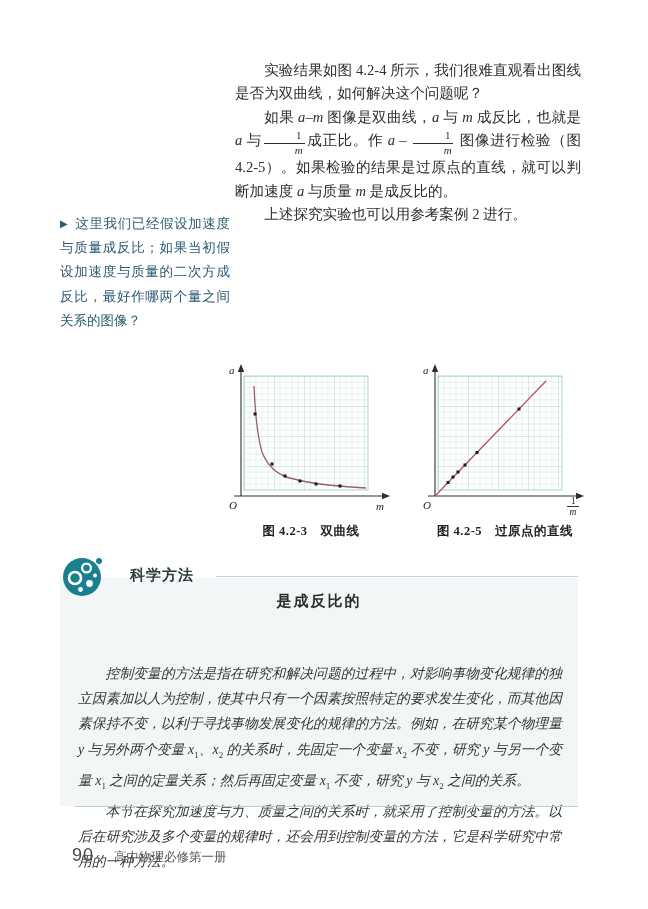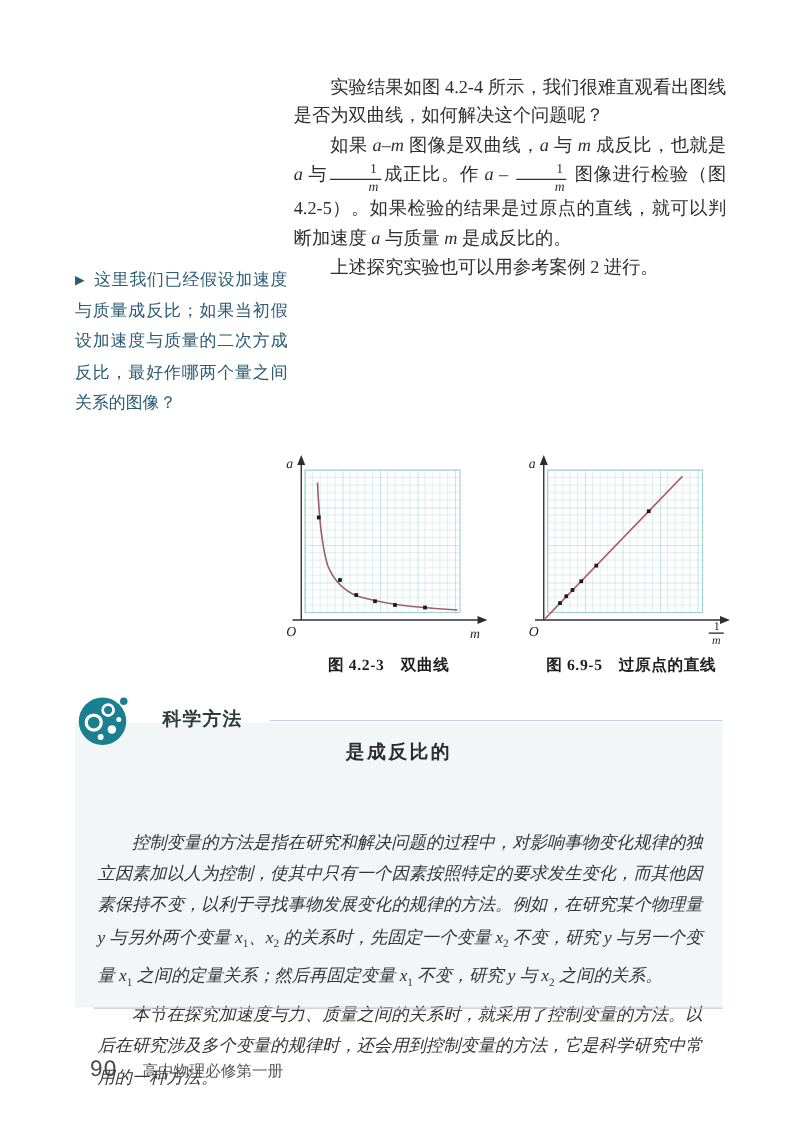--- a/index.html
+++ b/index.html
@@ -114,21 +114,21 @@
       <rect x="95.5" y="43.5" width="3" height="3"></rect>
     </g>
     <text x="1" y="10" font-size="11" font-style="italic" fill="#1f1f1f">a</text>
     <text x="1" y="145" font-size="11" font-style="italic" fill="#1f1f1f">O</text>
     <g>
       <text x="149" y="140" font-size="9.5" fill="#1f1f1f">1</text>
       <line x1="145" y1="142.5" x2="157" y2="142.5" stroke="#1f1f1f" stroke-width="0.9"></line>
       <text x="147.5" y="151" font-size="9.5" font-style="italic" fill="#1f1f1f">m</text>
     </g>
   </svg>
-  <div class="fig-caption">图 6.9-5　过原点的直线</div>
+  <div class="fig-caption">图 4.2-5　过原点的直线</div>
 </div>
 
 <div class="method-bg"></div>
 
 <svg class="method-icon" viewBox="0 0 42 42">
   <circle cx="20" cy="21" r="19" fill="#1a7f8e"></circle>
   <circle cx="37" cy="5" r="3" fill="#1a7f8e"></circle>
   <circle cx="13" cy="22" r="6" fill="none" stroke="#ffffff" stroke-width="2.6"></circle>
   <circle cx="24.5" cy="12" r="4.4" fill="none" stroke="#ffffff" stroke-width="2.2"></circle>
   <circle cx="27.5" cy="27.5" r="3.4" fill="#ffffff"></circle>

